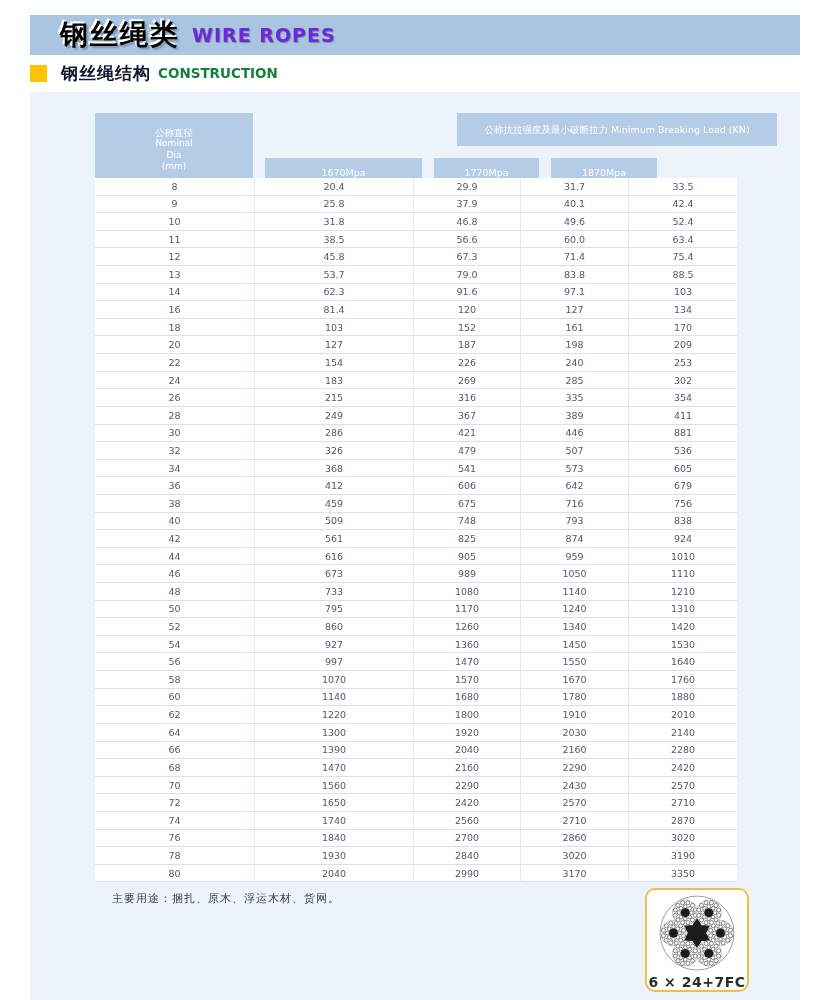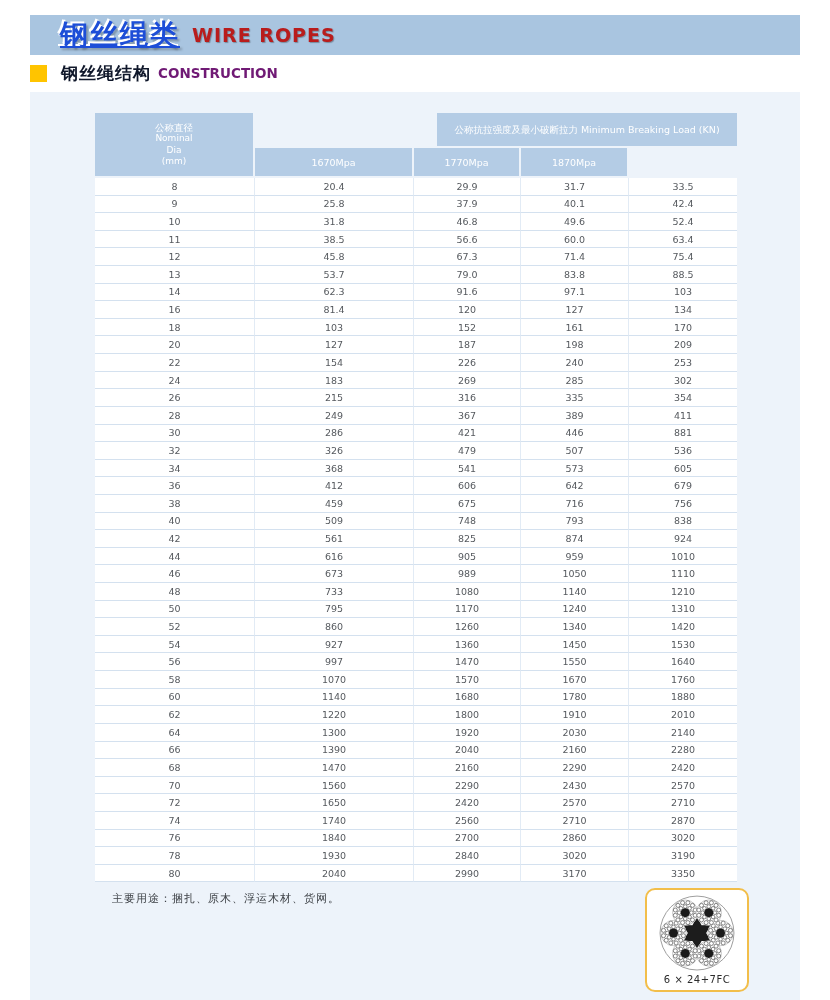--- a/index.html
+++ b/index.html
@@ -1,37 +1,37 @@
 <!DOCTYPE html>
 <html><head>
 <meta charset="utf-8">
 <style>
   html,body{margin:0;padding:0;}
   body{width:830px;height:1000px;background:#ffffff;font-family:"DejaVu Sans","Liberation Sans",sans-serif;position:relative;overflow:hidden;}
   .page{position:absolute;left:0;top:0;width:830px;height:1000px;}
 
   
   .banner{position:absolute;left:30px;top:15px;width:770px;height:40px;background:#a9c5e0;display:flex;align-items:center;}
-  .banner-zh{font-size:28px;font-weight:bold;color:#1d4ed8;margin-left:30px;letter-spacing:2px;
-             text-shadow:-2px -2px 0 #ffffff,2px 2px 2px rgba(0,0,0,.25);text-decoration:underline;}
-  .banner-en{font-size:19px;font-weight:bold;color:#b91c1c;margin-left:12px;letter-spacing:1px;
+  .banner-zh{font-size:28px;font-weight:bold;color:#000000;margin-left:30px;letter-spacing:2px;
+             text-shadow:-2px -2px 0 #ffffff,2px 2px 2px rgba(0,0,0,.25);}
+  .banner-en{font-size:19px;font-weight:bold;color:#6d28d9;margin-left:12px;letter-spacing:1px;
              text-shadow:1px 1px 1px rgba(0,0,0,.3);}
 
   
   .section{position:absolute;left:30px;top:61px;width:770px;height:24px;display:flex;align-items:center;}
   .yellow-sq{width:17px;height:17px;background:#ffc400;margin-right:14px;}
   .section-zh{font-size:17px;font-weight:bold;color:#0f172a;letter-spacing:1px;}
-  .section-en{font-size:13.5px;font-weight:bold;color:#701a75;margin-left:7px;}
+  .section-en{font-size:13.5px;font-weight:bold;color:#15803d;margin-left:7px;}
 
   
   .panel{position:absolute;left:30px;top:92px;width:770px;height:908px;background:#edf3fa;}
 
   
   .thead{position:absolute;left:95px;top:113px;width:523px;display:grid;
-         grid-template-columns:158px 157px 105px 106px 108px;grid-template-rows:33px 28px;gap:2px;}
+         grid-template-columns:158px 157px 105px 106px 108px;grid-template-rows:33px 28px;gap:12px;}
   .hcell{background:#b4cce5;color:#ffffff;display:flex;flex-direction:column;align-items:center;justify-content:center;text-align:center;}
   .hcell.span2{grid-row:1 / span 2;}
   .hcell.group{grid-column:3 / span 3;margin-left:23px;}
   .hline{font-size:9px;line-height:11.5px;}
   .hline.zh{font-size:9.5px;}
   .grade{font-size:9.5px;}
 
   
   .tbody{position:absolute;left:95px;top:178px;width:642px;display:grid;
          grid-template-columns:160px 159px 107px 108px 108px;grid-auto-rows:17.62px;}
@@ -40,21 +40,21 @@
   .tbody .cell.last{border-right:none;}
 
   
   .usage{position:absolute;left:112px;top:891px;font-size:11px;color:#3e4247;letter-spacing:1px;}
 
   
   .figure-box{position:absolute;left:645px;top:888px;width:104px;height:104px;background:#ffffff;
               border:2px solid #f2be4a;border-radius:10px;box-sizing:border-box;
               display:flex;flex-direction:column;align-items:center;justify-content:flex-start;}
   .figure-box svg{margin-top:3px;}
-  .figure-label{font-size:10px;font-weight:normal;color:#2b2b2b;margin-top:-1px;letter-spacing:0.5px;}
+  .figure-label{font-size:14px;font-weight:bold;color:#2b2b2b;margin-top:-1px;letter-spacing:0.5px;}
 </style>
 </head>
 <body>
 
 <div class="page">
 
   <div class="panel"></div>
 
   <div class="banner">
     <span class="banner-zh">钢丝绳类</span>

